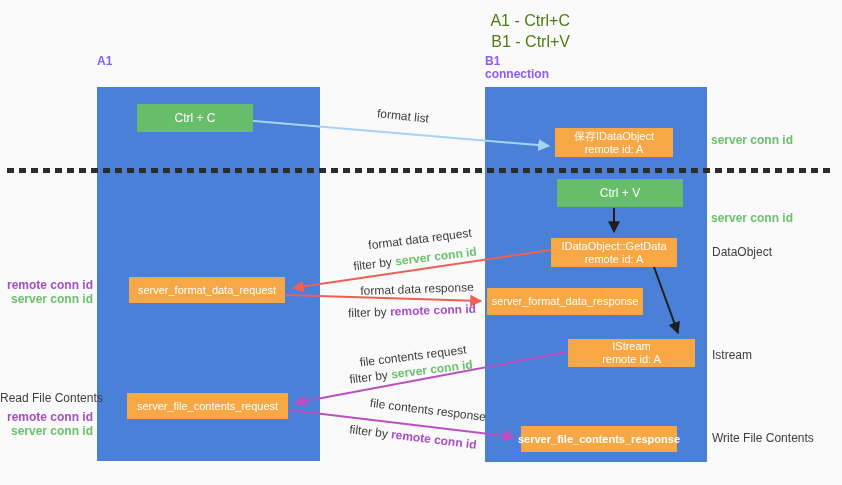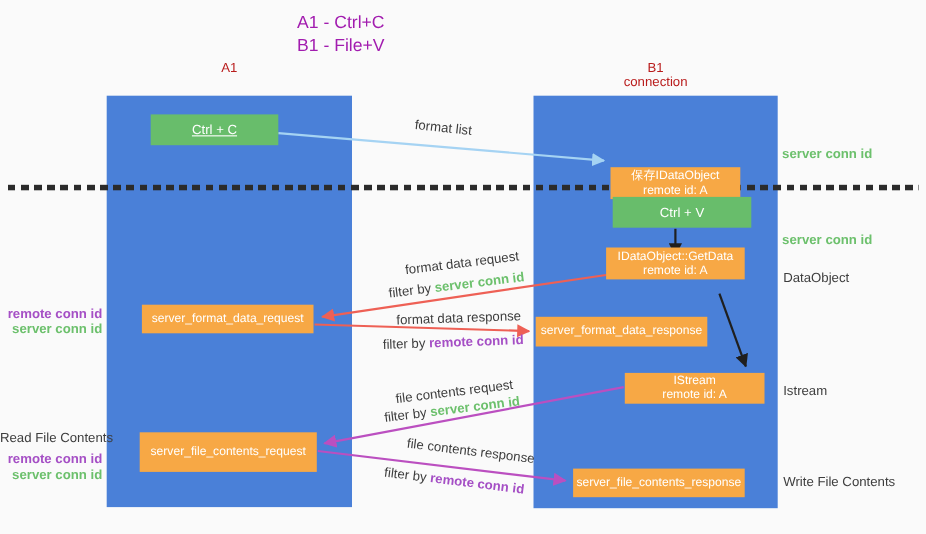--- a/index.html
+++ b/index.html
@@ -6,24 +6,24 @@
   body{
     font-family:"Liberation Sans","DejaVu Sans",sans-serif;
     background:#fafafa;
   }
   .stage{
     position:relative;width:842px;height:485px;overflow:hidden;
     background:#fafafa;
   }
   .title{
     position:absolute;left:270px;top:10px;width:300px;
-    text-align:left;font-size:16px;line-height:21px;color:#a21caf;
+    text-align:right;font-size:16px;line-height:21px;color:#4d7c0f;
   }
   .lane-header{
-    position:absolute;text-align:center;font-size:12px;line-height:13px;color:#b91c1c;
+    position:absolute;text-align:left;font-size:12px;line-height:13px;color:#8b5cf6;font-weight:bold;
   }
   .lane{
     position:absolute;background:#4a80d8;z-index:1;
   }
   .dotted-divider{
     position:absolute;left:7px;top:168px;width:828px;height:5px;z-index:2;
     background:repeating-linear-gradient(90deg,#2b2b2b 0 7px,transparent 7px 12px);
   }
   svg.arrows{position:absolute;left:0;top:0;z-index:3;pointer-events:none;}
   .box{
@@ -42,21 +42,21 @@
   .purple-t{color:#a54fc5;font-weight:bold;}
   .right-align{text-align:right;line-height:14px;}
 </style>
 </head>
 <body>
 
 <div class="stage">
 
   <div class="title">
     <div>A1 - Ctrl+C</div>
-    <div>B1 - File+V</div>
+    <div>B1 - Ctrl+V</div>
   </div>
 
   <div class="lane-header" style="left:97px;top:55px;width:223px;">
     <div>A1</div>
   </div>
   <div class="lane-header" style="left:485px;top:55px;width:222px;">
     <div>B1</div>
     <div>connection</div>
   </div>
 
@@ -82,49 +82,49 @@
     </defs>
     <line x1="253" y1="121" x2="549" y2="146" stroke="#a5d3f3" stroke-width="2" marker-end="url(#ah-blue)"></line>
     <line x1="614" y1="208" x2="614" y2="232" stroke="#1f1f1f" stroke-width="2" marker-end="url(#ah-black)"></line>
     <line x1="551" y1="250" x2="293" y2="288" stroke="#ee6055" stroke-width="2" marker-end="url(#ah-red)"></line>
     <line x1="286" y1="295" x2="481" y2="301" stroke="#ee6055" stroke-width="2" marker-end="url(#ah-red)"></line>
     <line x1="654" y1="267" x2="678" y2="333" stroke="#1f1f1f" stroke-width="2" marker-end="url(#ah-black)"></line>
     <line x1="567" y1="352" x2="295" y2="403" stroke="#bb4fc0" stroke-width="2" marker-end="url(#ah-magenta)"></line>
     <line x1="289" y1="410" x2="514" y2="437" stroke="#bb4fc0" stroke-width="2" marker-end="url(#ah-magenta)"></line>
   </svg>
 
-  <div class="box green" style="left:137px;top:104px;width:116px;height:28px;text-decoration:underline;">
+  <div class="box green" style="left:137px;top:104px;width:116px;height:28px;">
     <span>Ctrl + C</span>
   </div>
   <div class="box orange" style="left:129px;top:277px;width:156px;height:26px;">
     <span>server_format_data_request</span>
   </div>
-  <div class="box orange" style="left:127px;top:393px;width:161px;height:36px;">
+  <div class="box orange" style="left:127px;top:393px;width:161px;height:26px;">
     <span>server_file_contents_request</span>
   </div>
 
-  <div class="box orange" style="left:555px;top:128px;width:118px;height:29px;margin-top:24px;">
+  <div class="box orange" style="left:555px;top:128px;width:118px;height:29px;">
     <span>保存IDataObject</span>
     <span>remote id: A</span>
   </div>
   <div class="box green" style="left:557px;top:179px;width:126px;height:28px;">
     <span>Ctrl + V</span>
   </div>
-  <div class="box orange" style="left:551px;top:225px;width:126px;height:29px;">
+  <div class="box orange" style="left:551px;top:238px;width:126px;height:29px;">
     <span>IDataObject::GetData</span>
     <span>remote id: A</span>
   </div>
   <div class="box orange" style="left:487px;top:288px;width:156px;height:27px;align-items:center;">
     <span>server_format_data_response</span>
   </div>
   <div class="box orange" style="left:568px;top:339px;width:127px;height:28px;">
     <span>IStream</span>
     <span>remote id: A</span>
   </div>
-  <div class="box orange" style="left:521px;top:426px;width:156px;height:26px;">
+  <div class="box orange" style="left:521px;top:426px;width:156px;height:26px;font-weight:bold;">
     <span>server_file_contents_response</span>
   </div>
 
   <div class="lbl rot center-anchor" style="left:403px;top:116px;transform:translate(-50%,-50%) rotate(6deg);">
     <span>format list</span>
   </div>
   <div class="lbl rot center-anchor" style="left:420px;top:239px;transform:translate(-50%,-50%) rotate(-7deg);">
     <span>format data request</span>
   </div>
   <div class="lbl rot center-anchor" style="left:415px;top:259px;transform:translate(-50%,-50%) rotate(-7deg);">

